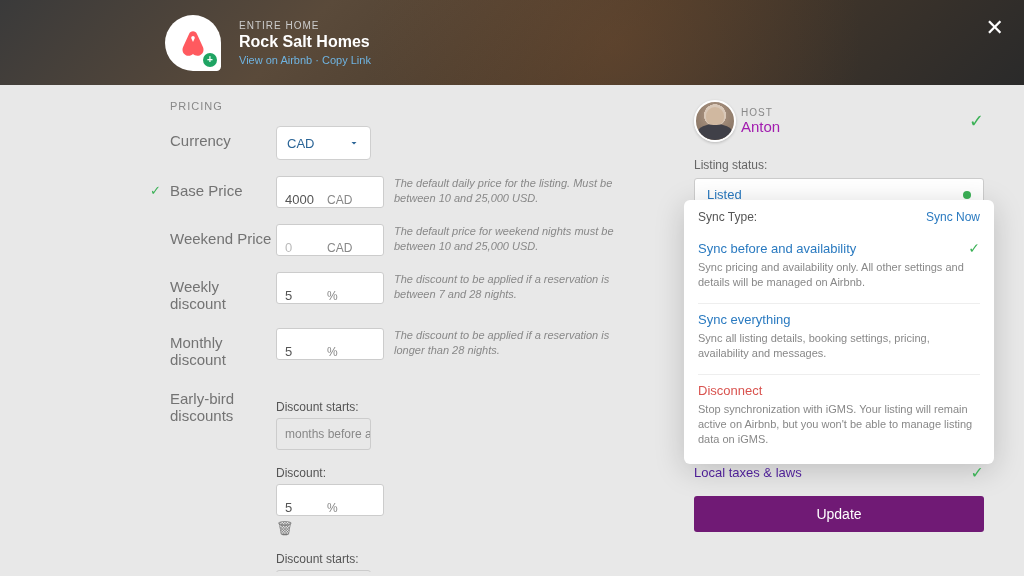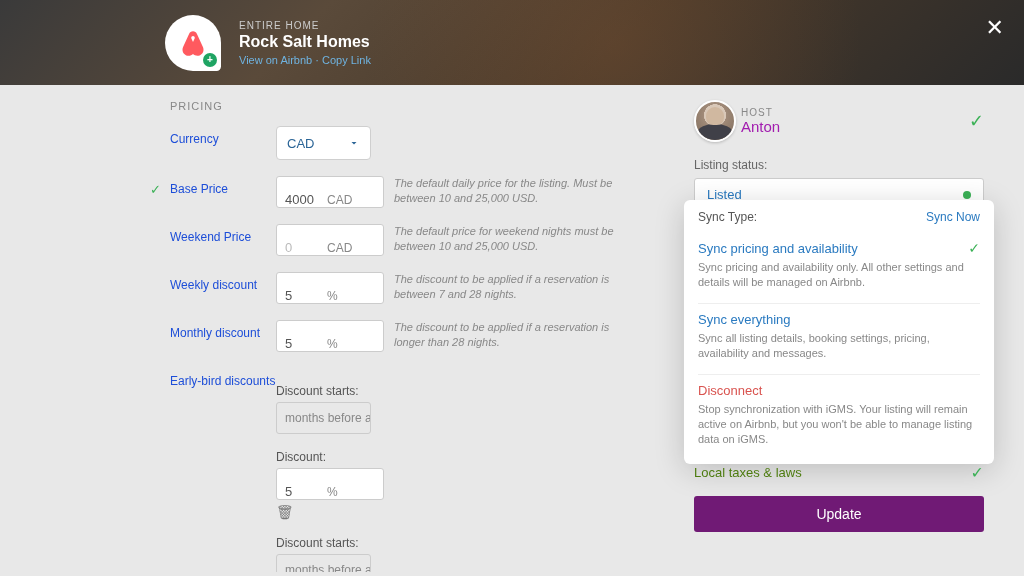--- a/index.html
+++ b/index.html
@@ -16,21 +16,21 @@
 .header-text .name { font-size: 16px; font-weight: 700; color:#fff; }
 .header-text .links { font-size: 11px; color: #6fb3e0; margin-top: 3px; }
 .header-text .links span { cursor: pointer; }
 .close-x { position: absolute; top: 15px; right: 20px; color: #fff; font-size: 22px; cursor:pointer; font-weight:300; }
 
 .content { display: flex; padding: 15px 0 4px 0; height: calc(576px - 85px); }
 
 .left { flex: 1; padding: 0 30px 0 170px; overflow: hidden; }
 .section-title { font-size: 11px; letter-spacing: 1px; color: #888; text-transform: uppercase; margin-bottom: 14px; }
 .row { display: flex; align-items: flex-start; margin-bottom: 16px; }
-.row .lbl { width: 122px; font-size: 12px; color: #1d4ed8; padding-top: 6px; display:flex; align-items:center; gap:6px; margin-left:-16px; padding-left:16px; position:relative; }
+.row .lbl { width: 122px; font-size: 15px; color: #737373; padding-top: 6px; display:flex; align-items:center; gap:6px; margin-left:-16px; padding-left:16px; position:relative; }
 .row .lbl.checked::before { content:'✓'; position:absolute; left:-4px; color:#3bb156; font-size:13px; }
 .row .field { flex: 1; }
 .input-group { display: inline-flex; align-items: flex-end; border: 1px solid #ccc; border-radius: 3px; background: #fff; height: 32px; width: 108px; }
 .input-group input { border: none; width: 50px; padding: 0 8px; font-size: 13px; color: #555; outline: none; background: transparent; }
 .input-group input::placeholder { color:#bbb; }
 .input-group .suffix { font-size: 12px; color: #888; padding-right: 8px; border-left: none; }
 .select-cur { display:inline-flex; align-items:center; justify-content:space-between; border:1px solid #cfcfcf; border-radius:4px; height:34px; width:95px; padding:0 10px; background:#fff; cursor:pointer; }
 .select-cur span { color:#2a6496; font-size:13px; font-weight:500; }
 .select-cur svg { width:12px; height:12px; fill:#2a6496; }
 .hint { font-size: 11px; color: #888; font-style: italic; line-height: 1.35; display: inline-block; vertical-align: top; margin-left: 10px; max-width: 240px; }
@@ -57,21 +57,21 @@
 .sync-head a { color:#2a7ac0; font-size:12px; cursor:pointer; }
 .sync-opt { padding: 8px 0 12px; border-bottom:1px solid #eee; }
 .sync-opt:last-child { border-bottom:none; }
 .sync-opt .t { font-size:13px; font-weight:500; color:#2a7ac0; display:flex; justify-content:space-between; align-items:center; }
 .sync-opt .t.red { color:#d9534f; }
 .sync-opt .d { font-size:11px; color:#888; line-height:1.4; margin-top:4px; }
 .sync-opt .chk2 { color:#3bb156; font-size:14px; }
 
 .footer-right { position:absolute; bottom:40px; left:0; right:40px; }
 .link-row { display:flex; justify-content:space-between; align-items:center; margin-bottom:14px; }
-.link-row span { color:#4d7c0f; font-size:13px; font-weight:500; }
+.link-row span { color:#4c1d95; font-size:13px; font-weight:500; }
 .link-row .chk3 { color:#3bb156; font-size:16px; }
 .update-btn { width:100%; background:#701a75; color:#fff; border:none; border-radius:3px; padding:10px; font-size:14px; cursor:pointer; }
 
 .eb-block { margin-bottom:6px; }
 </style>
 </head>
 <body>
 
 <div class="header-bg"></div>
 <div class="header">
@@ -196,21 +196,21 @@
       <div class="dot"></div>
     </div>
 
     <div class="sync-popup">
       <div class="sync-head">
         <span>Sync Type:</span>
         <a>Sync Now</a>
       </div>
       <div class="sync-opt">
         <div class="t">
-            <span>Sync pricing and availability</span>
+            <span>Sync before and availability</span>
             <span class="chk2">✓</span>
           </div>
         <div class="d">Sync pricing and availability only. All other settings and details will be managed on Airbnb.</div>
       </div>
       <div class="sync-opt">
         <div class="t">Sync everything</div>
         <div class="d">Sync all listing details, booking settings, pricing, availability and messages.</div>
       </div>
       <div class="sync-opt">
         <div class="t red">Disconnect</div>

